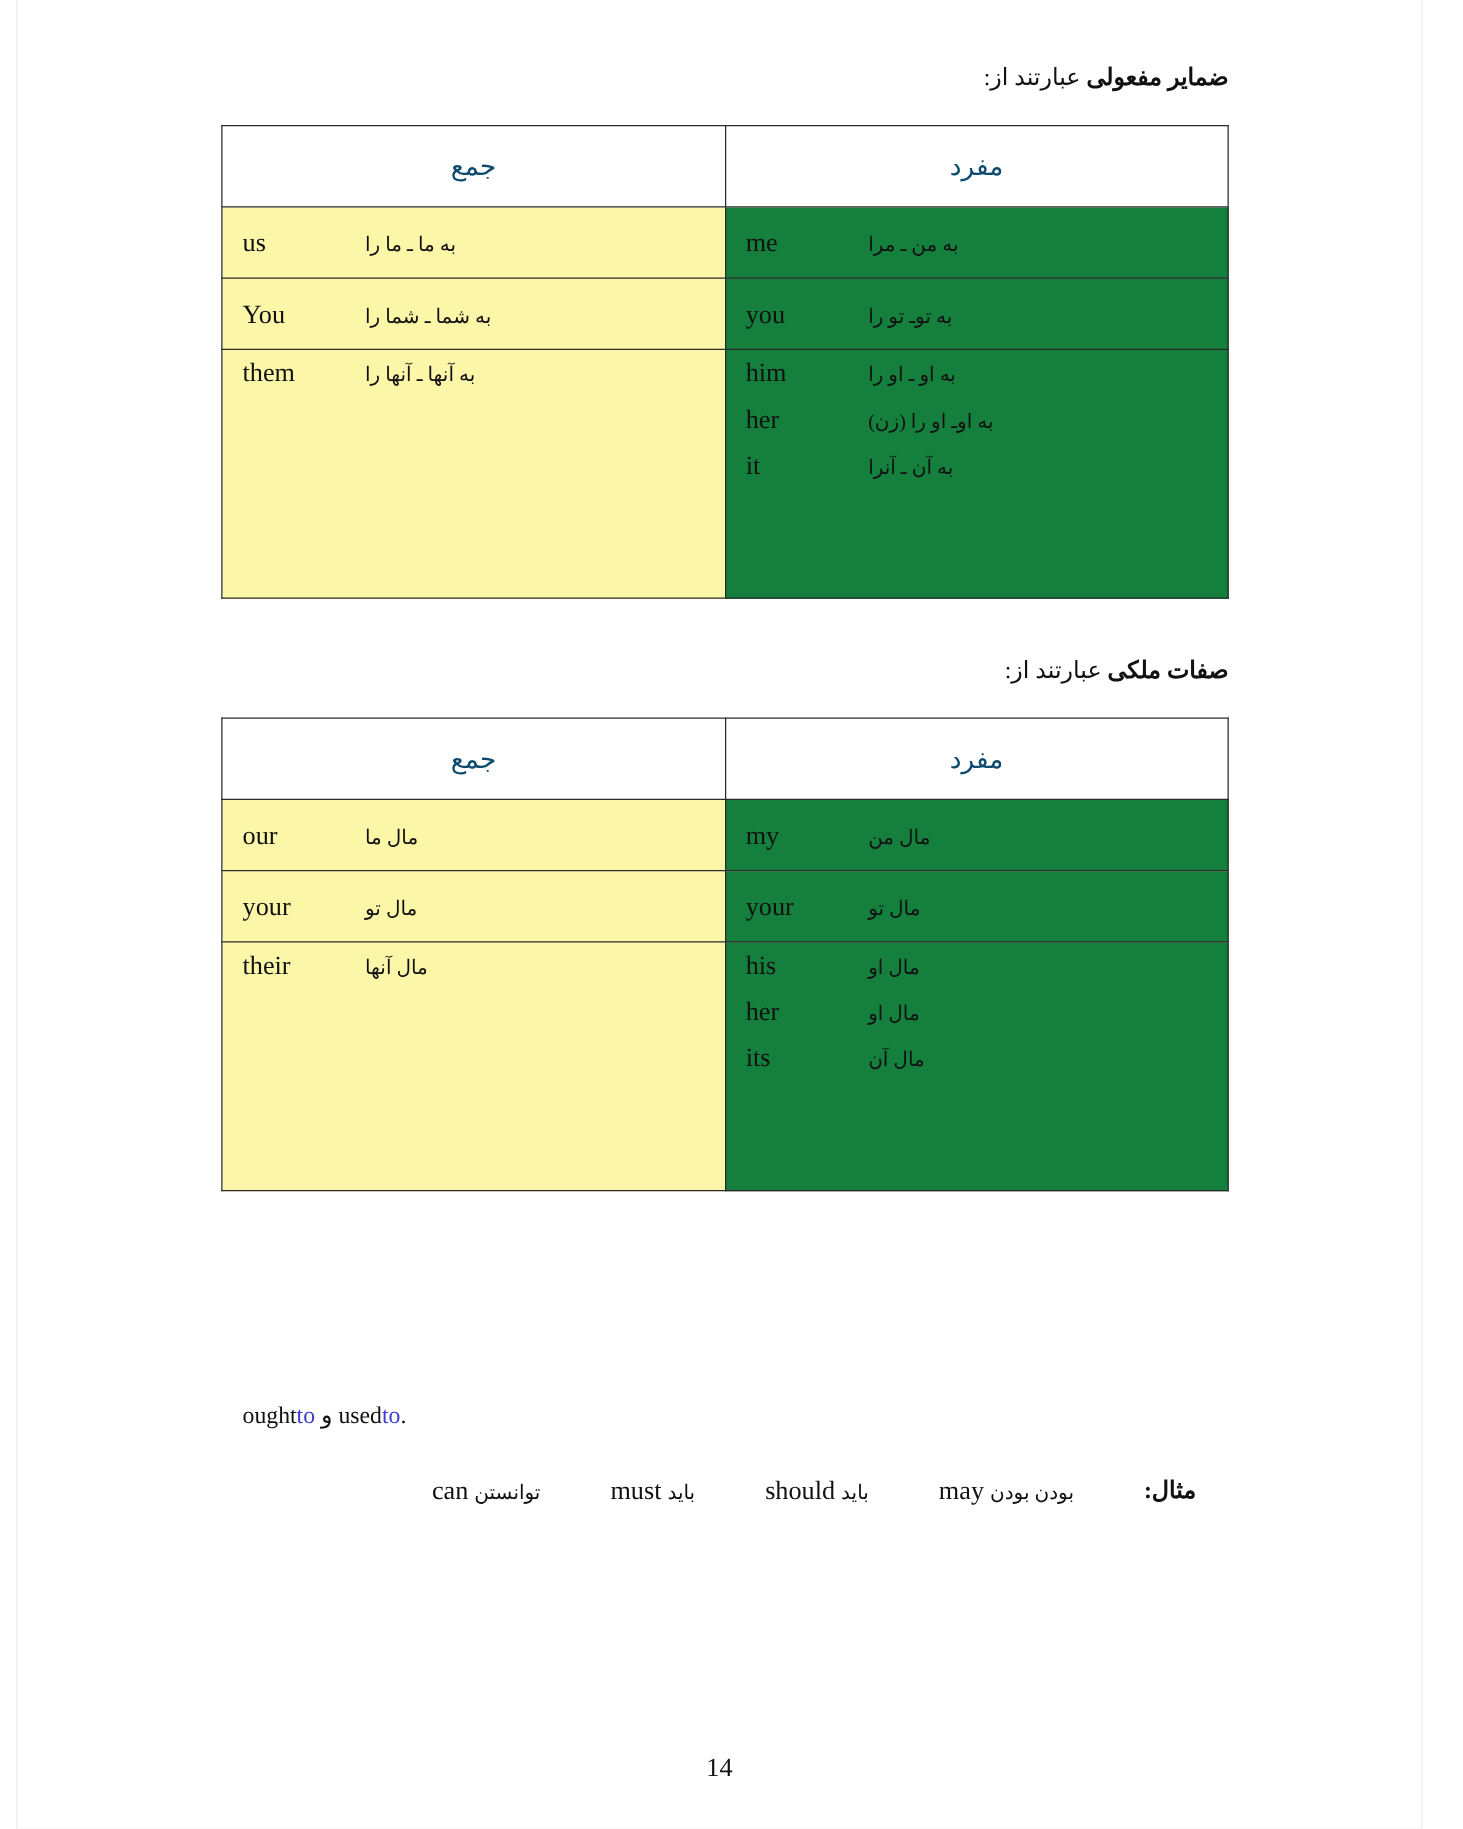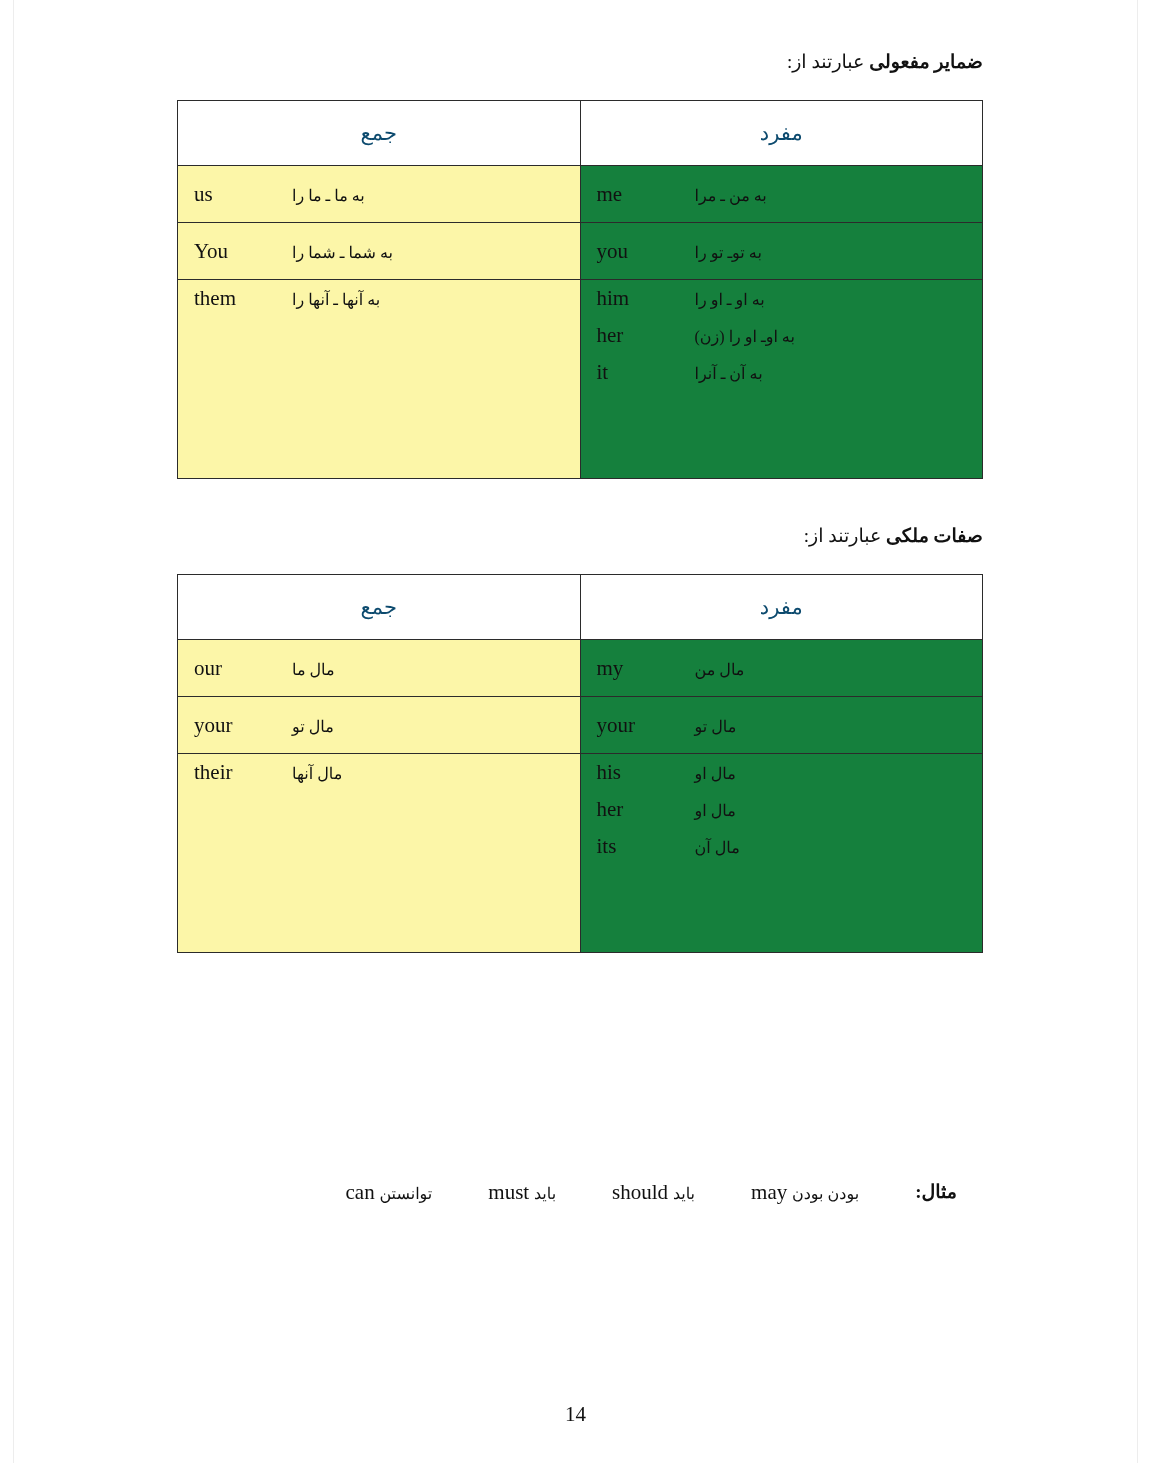--- a/index.html
+++ b/index.html
@@ -354,20 +354,23 @@
               <span class="en">their</span>
               <span class="fa">مال آنها</span>
             </div>
           </div>
         </td>
       </tr>
     </tbody>
       </table>
 
 
+    <div id="modal-line2">
+      <span class="en-inline">.used</span><span class="en-inline blue">to</span><span> و </span><span class="en-inline">ought</span><span class="en-inline blue">to</span>
+    </div>
 
     <div id="examples">
       <b>مثال:</b>
       <span class="ex-item">
         <span class="fa-inline">بودن بودن</span>
         <span class="en-inline">may</span>
       </span>
       <span class="ex-item">
         <span class="fa-inline">باید</span>
         <span class="en-inline">should</span>

